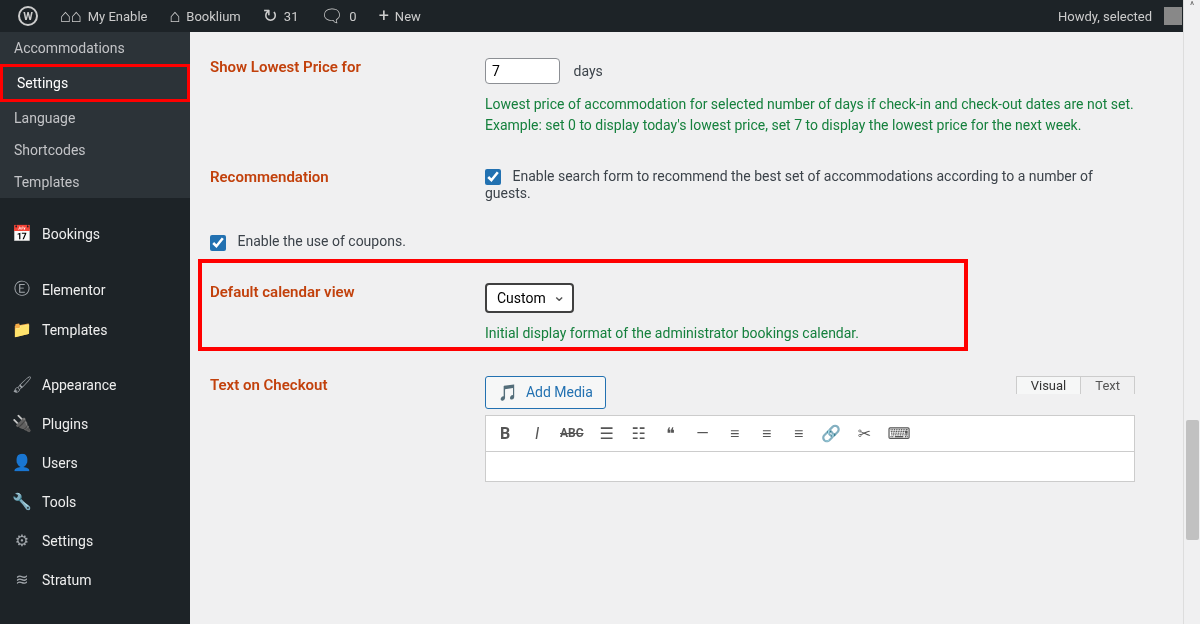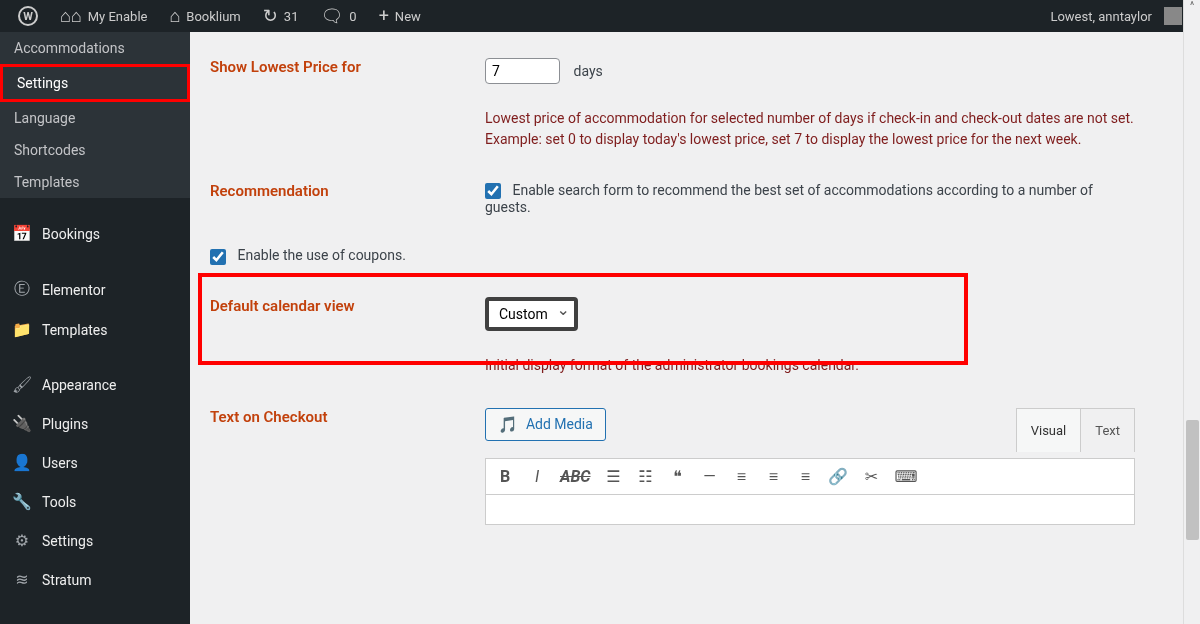--- a/index.html
+++ b/index.html
@@ -14,36 +14,36 @@
 .sidebar .submenu-item { padding:8px 14px; font-size:14px; color:#c3c4c7; cursor:pointer;border-radius:8px; }
 .sidebar .submenu-item.current { background:#2c3338; color:#fff; }
 .highlight-red-side { border:3px solid #f00; }
 .sidebar .menu-item { display:flex; align-items:center; gap:10px; padding:10px 12px; font-size:14px; color:#eee; cursor:pointer; }
 .sidebar .menu-separator { height:16px; }
 .sidebar .menu-icon { width:20px; text-align:center; font-size:16px; color:#a0a5aa; }
 .content { flex:1; padding:10px 20px 0 20px; overflow-y:auto; font-size:14px; color:#2c3338; position:relative; }
 .form-row { display:flex; padding:16px 0; }
 .form-label { width:275px; font-size:15px; font-weight:600; color:#c2410c; }
 .form-field { flex:1; font-size:14px; color:#3c434a; max-width:650px; }
-.description { color:#7f1d1d; margin-top:24px; line-height:1.5; font-size:14px; }
+.description { color:#15803d; margin-top:10px; line-height:1.5; font-size:14px; }
 input[type=number] { width:75px; padding:4px 6px; border:1px solid #8c8f94; border-radius:4px; font-size:14px; background:#fff; }
-select { padding:5px 26px 5px 10px; border:4px solid #404040; border-radius:4px; font-size:14px; background:#fff; appearance:none; }
+select { padding:5px 26px 5px 10px; border:2px solid #404040; border-radius:4px; font-size:14px; background:#fff; appearance:none; }
 .select-wrap { position:relative; display:inline-block; }
 .select-wrap::after { content:"⌄"; position:absolute; right:8px; top:3px; font-size:16px; pointer-events:none; color:#555; }
 input[type=checkbox] { width:16px; height:16px; accent-color:#2271b1; margin-right:8px; vertical-align:middle; }
 .checkbox-label { display:inline; }
 .highlight-red-main { border:4px solid #f00; position:absolute; left:-5px; right:20px; pointer-events:none; }
 .add-media-btn { display:inline-flex; align-items:center; gap:8px; border:1px solid #2271b1; color:#2271b1; background:#f6f7f7; padding:6px 12px; border-radius:3px; cursor:pointer; font-size:14px; }
 .add-media-btn .dashicon { font-size:16px; }
 .editor-tabs { float:right; display:flex; }
-.editor-tab { border:1px solid #ccc; border-bottom:none; padding:14px 14px; background:#f0f0f1; color:#555; font-size:13px; cursor:pointer; margin-left:-1px; }
+.editor-tab { border:1px solid #ccc; border-bottom:none; padding:1px 14px; background:#f0f0f1; color:#555; font-size:13px; cursor:pointer; margin-left:-1px; }
 .editor-tab.active { background:#f6f7f7; color:#333; }
 .editor-toolbar { clear:both; border:1px solid #ccc; background:#fff; padding:8px 10px; margin-top:6px; display:flex; gap:14px; align-items:center; color:#555; font-size:16px; }
 .editor-toolbar span { cursor:pointer; min-width:18px; text-align:center; }
-.editor-toolbar .strike { text-decoration:line-through; font-size:16px; font-weight:bold;font-style:italic; }
+.editor-toolbar .strike { text-decoration:line-through; font-size:12px; font-weight:bold; }
 .scrollbar-track { position:absolute; right:0; top:0; width:17px; height:100%; background:#f0f0f1; border-left:1px solid #ddd; }
 .scrollbar-up { position:absolute; top:0; width:100%; text-align:center; font-size:10px; color:#666; }
 .scrollbar-thumb { position:absolute; top:420px; width:13px; left:2px; height:120px; background:#c1c1c1; border-radius:2px; }
 .avatar { width:18px; height:18px; background:#888; margin-left:6px; display:inline-block; }
 .wp-logo { width:20px; height:20px; border:2px solid #ccc; border-radius:50%; display:flex; align-items:center; justify-content:center; font-size:11px; font-weight:bold; }
 </style>
 </head>
 <body>
 
 <div class="adminbar">
@@ -67,21 +67,21 @@
         <span class="ab-icon">🗨</span>
         <span>0</span>
       </div>
     <div class="adminbar-item">
         <span class="ab-icon">+</span>
         <span>New</span>
       </div>
   </div>
   <div class="adminbar-right">
     <div class="adminbar-item">
-        <span>Lowest, anntaylor</span>
+        <span>Howdy, selected</span>
         <span class="avatar"></span>
       </div>
   </div>
 </div>
 
 <div class="container">
   <div class="sidebar">
     <div class="submenu">
       <div class="submenu-item">Accommodations</div>
       <div class="highlight-red-side">

